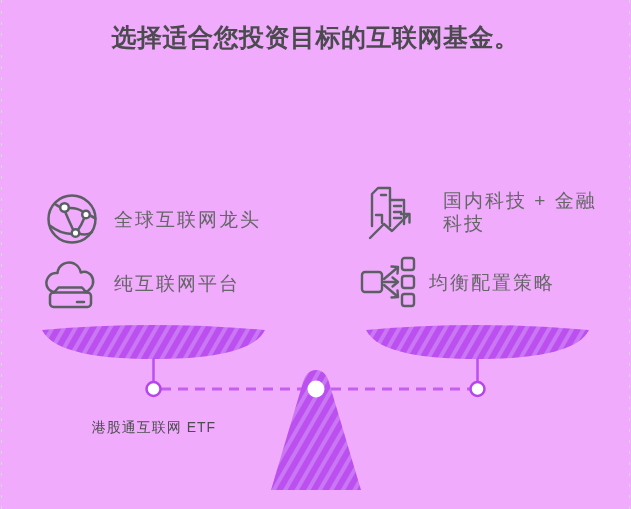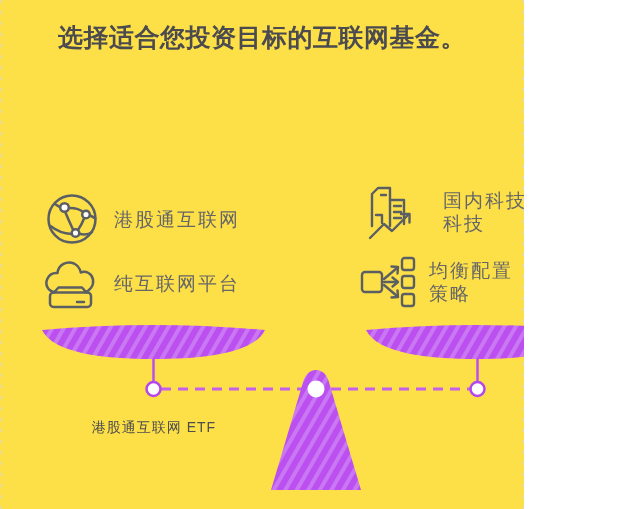--- a/index.html
+++ b/index.html
@@ -1,17 +1,17 @@
 <!DOCTYPE html>
 <html><head>
 <meta charset="utf-8">
 <style>
   html,body{margin:0;padding:0;background:#ffffff;}
   .stage{
-    position:relative;width:524px;height:509px;background:#fde047;overflow:hidden;
+    position:relative;width:631px;height:509px;background:#f0abfc;overflow:hidden;
     font-family:"Liberation Sans","DejaVu Sans",sans-serif;
   }
   .edge-dash{
     position:absolute;top:0;bottom:0;width:1px;
     background:repeating-linear-gradient(to bottom,#d7d7da 0 3px,transparent 3px 11px);
   }
   .edge-dash.left{left:1px;}
   .edge-dash.right{right:1px;}
   .page-title{
     position:absolute;left:0;right:0;top:21px;text-align:center;
@@ -55,21 +55,21 @@
         <path d="M45,23.5 Q48.5,25 50.2,26.5"></path>
         <path d="M20,19.5 Q24,29 28,37.5"></path>
         <path d="M26.5,42 Q15,41.5 5.5,34"></path>
         <path d="M39.5,25.5 Q36.5,33 33,38"></path>
         <path d="M33.5,41.5 Q42,44 47,40"></path>
         <circle cx="19.5" cy="15.5" r="4.3" fill="#ffffff"></circle>
         <circle cx="41" cy="22.5" r="3.8" fill="#ffffff"></circle>
         <circle cx="30.5" cy="41" r="3.8" fill="#ffffff"></circle>
       </svg>
     </span>
-    <span class="feature-label">港股通互联网</span>
+    <span class="feature-label">全球互联网龙头</span>
   </div>
 
   <div class="feature f-r1">
     <span class="icon">
       <svg width="64" height="56" viewBox="0 0 64 56" fill="none" stroke="#5b5f64" stroke-width="2.4" stroke-linecap="round" stroke-linejoin="round">
         <path d="M8,42 V10 L14,4 H26 V42"></path>
         <path d="M17,11 H22"></path>
         <path d="M12,31 H18 V39"></path>
         <path d="M26,16 H40 V40"></path>
         <path d="M30,22 H37"></path>

